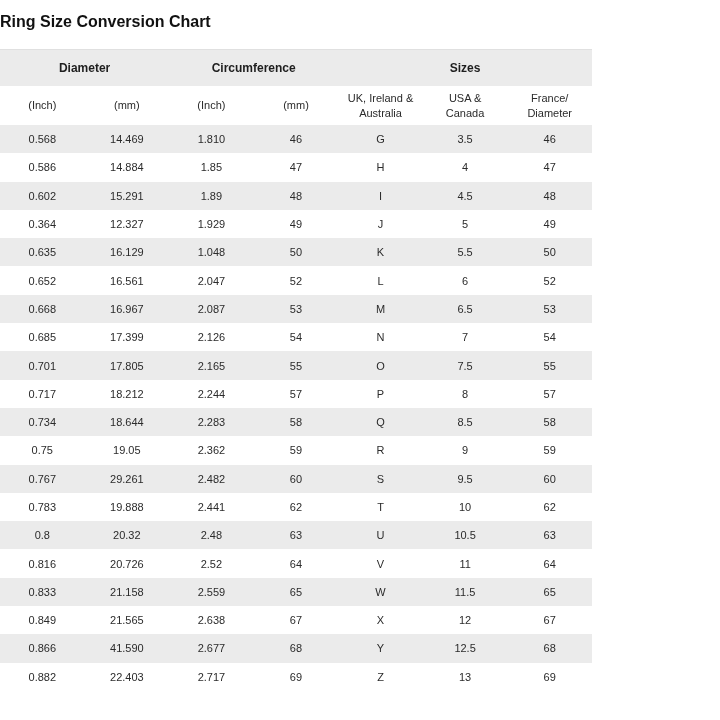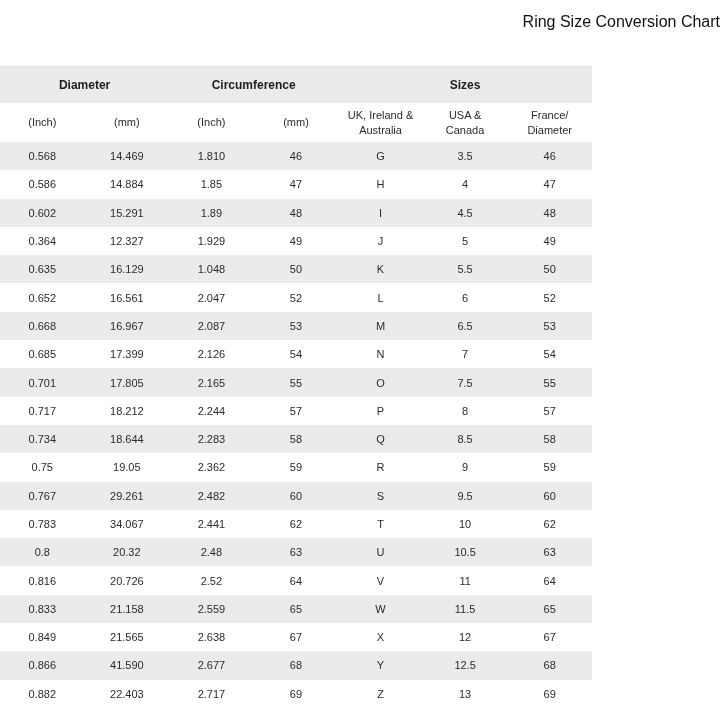--- a/index.html
+++ b/index.html
@@ -2,26 +2,26 @@
 <html><head>
 <meta charset="utf-8">
 <style>
   html,body{margin:0;padding:0;}
   body{
     width:720px;height:720px;background:#ffffff;
     font-family:"Liberation Sans",sans-serif;color:#2b2b2b;
     overflow:hidden;
   }
   .title{
-    text-align:right;font-weight:normal;font-size:16px;line-height:18px;
+    text-align:left;font-weight:bold;font-size:16px;line-height:18px;
     padding-top:13px;color:#111111;
   }
   table{
     width:592px;border-collapse:collapse;table-layout:fixed;
-    margin-top:35px;
+    margin-top:18px;
   }
   thead tr.group-row th{
     height:34px;background:#ebebeb;font-size:12px;font-weight:bold;
     color:#1e1e1e;text-align:center;vertical-align:middle;
     border-top:1px solid #e0e0e0;
   }
   thead tr.cols-row th{
     height:39px;background:#ffffff;font-size:11px;font-weight:normal;
     color:#2b2b2b;text-align:center;vertical-align:middle;
     padding:0 8px;line-height:1.35;
@@ -168,21 +168,21 @@
           <td>0.767</td>
           <td>29.261</td>
           <td>2.482</td>
           <td>60</td>
           <td>S</td>
           <td>9.5</td>
           <td>60</td>
         </tr>
         <tr>
           <td>0.783</td>
-          <td>34.067</td>
+          <td>19.888</td>
           <td>2.441</td>
           <td>62</td>
           <td>T</td>
           <td>10</td>
           <td>62</td>
         </tr>
         <tr>
           <td>0.8</td>
           <td>20.32</td>
           <td>2.48</td>

